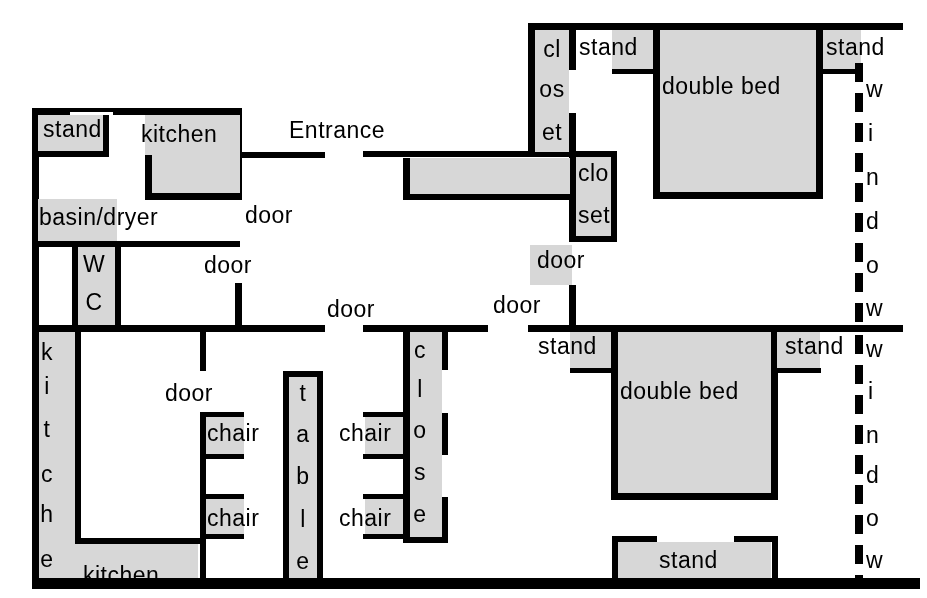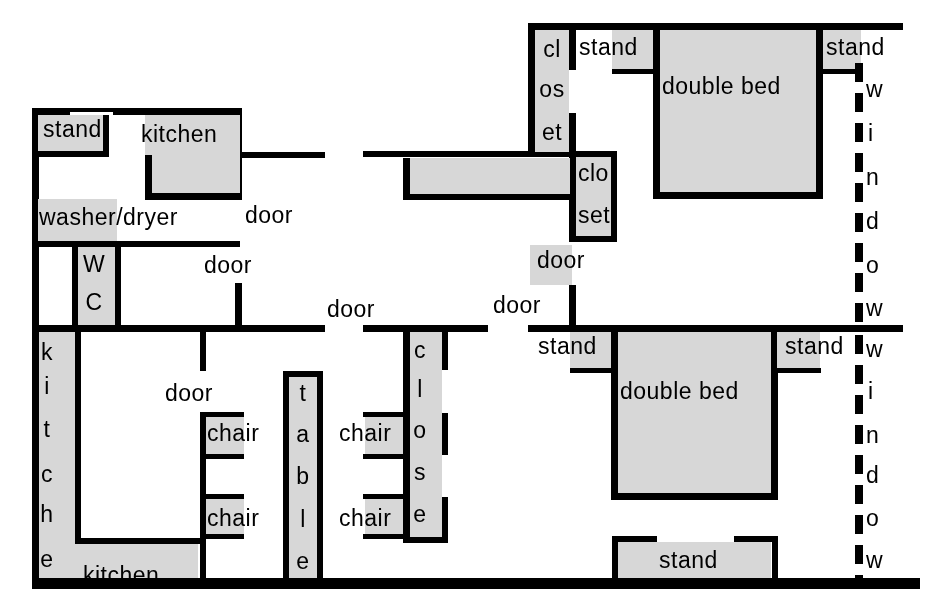--- a/index.html
+++ b/index.html
@@ -115,21 +115,22 @@
 
   <div class="g" style="left:410px;top:332px;width:32px;height:205px"></div>
   <div class="w" style="left:403px;top:330px;width:7px;height:213px"></div>
   <div class="w" style="left:403px;top:537px;width:45px;height:6px"></div>
   <div class="w" style="left:442px;top:330px;width:6px;height:40px"></div>
   <div class="w" style="left:442px;top:413px;width:6px;height:42px"></div>
   <div class="w" style="left:442px;top:497px;width:6px;height:41px"></div>
 
   <div class="t" style="left:43px;top:118px">stand</div>
   <div class="t" style="left:141px;top:123px">kitchen</div>
-  <div class="t" style="left:39px;top:206px">washer/dryer</div>
+  <div class="t" style="left:289px;top:119px">Entrance</div>
+  <div class="t" style="left:39px;top:206px">basin/dryer</div>
   <div class="t" style="left:245px;top:204px">door</div>
   <div class="t" style="left:204px;top:254px">door</div>
   <div class="t tc" style="left:81px;top:253px;width:26px">W</div>
   <div class="t tc" style="left:81px;top:291px;width:26px">C</div>
 
   <div class="t tc" style="left:535px;top:38px;width:34px">cl</div>
   <div class="t tc" style="left:535px;top:78px;width:34px">os</div>
   <div class="t tc" style="left:535px;top:121px;width:34px">et</div>
   <div class="t" style="left:578px;top:162px">clo</div>
   <div class="t" style="left:578px;top:204px">set</div>

